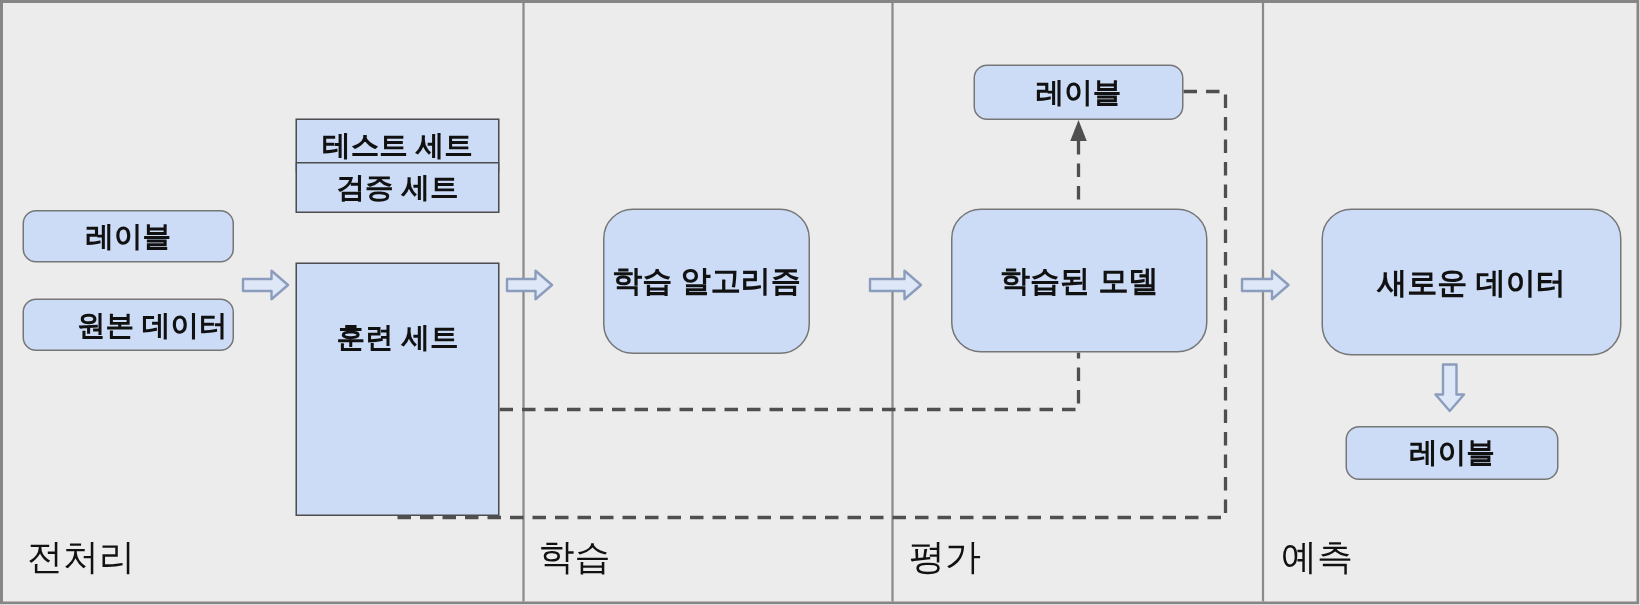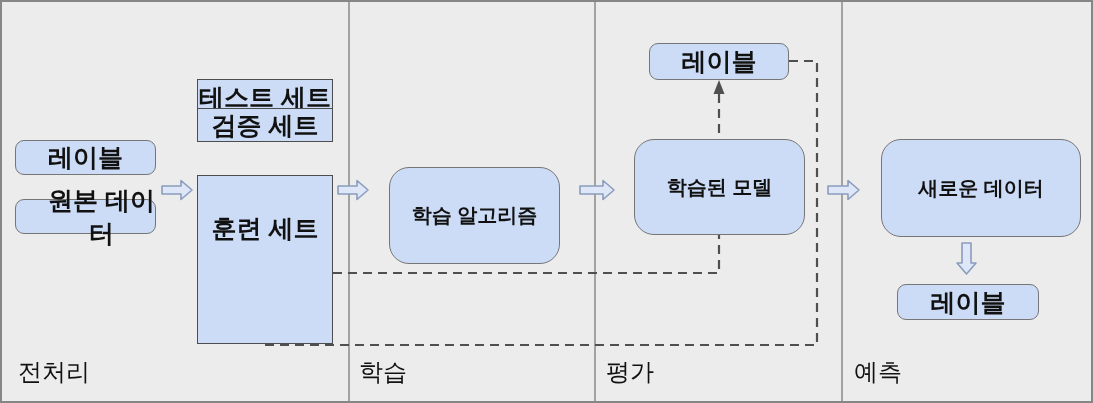--- a/index.html
+++ b/index.html
@@ -29,21 +29,21 @@
   .dash{stroke:var(--dash);stroke-width:2.2;fill:none;stroke-dasharray:9 6;}
   .dash-head{fill:var(--dash);stroke:none;}
   .blockarrow{fill:var(--arrow-fill);stroke:var(--arrow-stroke);stroke-width:1.6;stroke-linejoin:round;}
   .node{
     position:absolute;z-index:2;
     box-sizing:border-box;
     background:var(--box-fill);
     border:1.6px solid var(--box-border);
     display:flex;align-items:center;justify-content:center;
     color:var(--text);
-    font-weight:bold;font-size:25px;
+    font-weight:bold;font-size:19px;
     text-align:center;
   }
   .node.rounded-sm{border-radius:9px;}
   .node.rounded-lg{border-radius:20px;font-size:20px;}
   .node.stack{border:1.4px solid var(--stack-border);border-radius:0;}
   .lane-label{
     position:absolute;z-index:2;
     color:var(--text);
     font-size:24px;line-height:28px;
     white-space:nowrap;
@@ -75,21 +75,21 @@
     <path class="blockarrow" d="M960,241 H969 V261 H974 L964.5,272 L955,261 H960 Z"></path>
   </svg>
 
   <div class="node rounded-sm" style="left:13px;top:138px;width:141px;height:35px;">레이블</div>
   <div class="node rounded-sm" style="left:13px;top:197px;width:141px;height:35px;padding-left:32px;">원본 데이터</div>
 
   <div class="node stack" style="left:195px;top:77px;width:136px;height:36px;">테스트 세트</div>
   <div class="node stack" style="left:195px;top:106px;width:136px;height:34px;">검증 세트</div>
   <div class="node stack" style="left:195px;top:149px;width:136px;height:169px;align-items:flex-start;padding-top:36px;margin-top:24px;">훈련 세트</div>
 
-  <div class="node rounded-lg" style="left:387px;top:137px;width:171px;height:97px;margin-top:28px;">학습 알고리즘</div>
+  <div class="node rounded-lg" style="left:400px;top:137px;width:138px;height:97px;">학습 알고리즘</div>
 
   <div class="node rounded-lg" style="left:632px;top:137px;width:171px;height:96px;">학습된 모델</div>
   <div class="node rounded-sm" style="left:647px;top:41px;width:140px;height:37px;">레이블</div>
 
   <div class="node rounded-lg" style="left:879px;top:137px;width:200px;height:98px;">새로운 데이터</div>
   <div class="node rounded-sm" style="left:895px;top:282px;width:142px;height:36px;">레이블</div>
 
   <span class="lane-label" style="left:16px;top:356px;">전처리</span>
   <span class="lane-label" style="left:357px;top:356px;">학습</span>
   <span class="lane-label" style="left:604px;top:356px;text-align:right;">평가</span>

